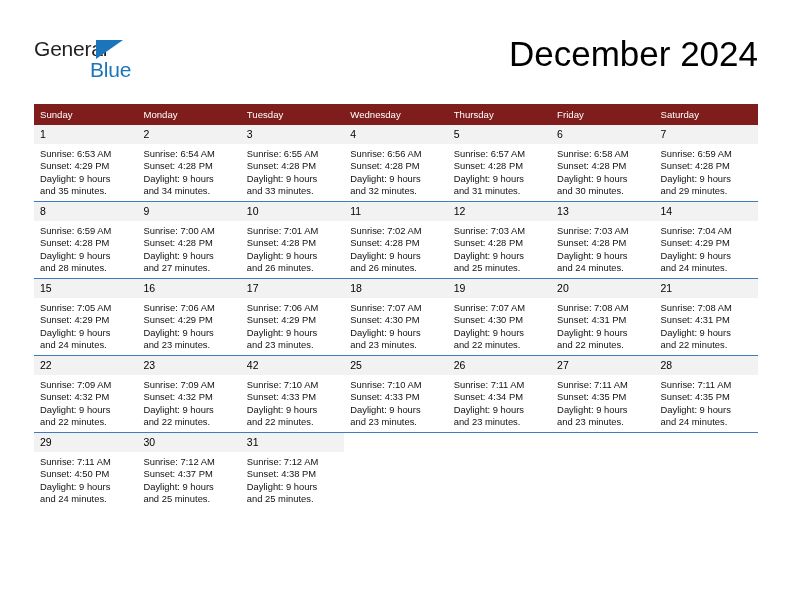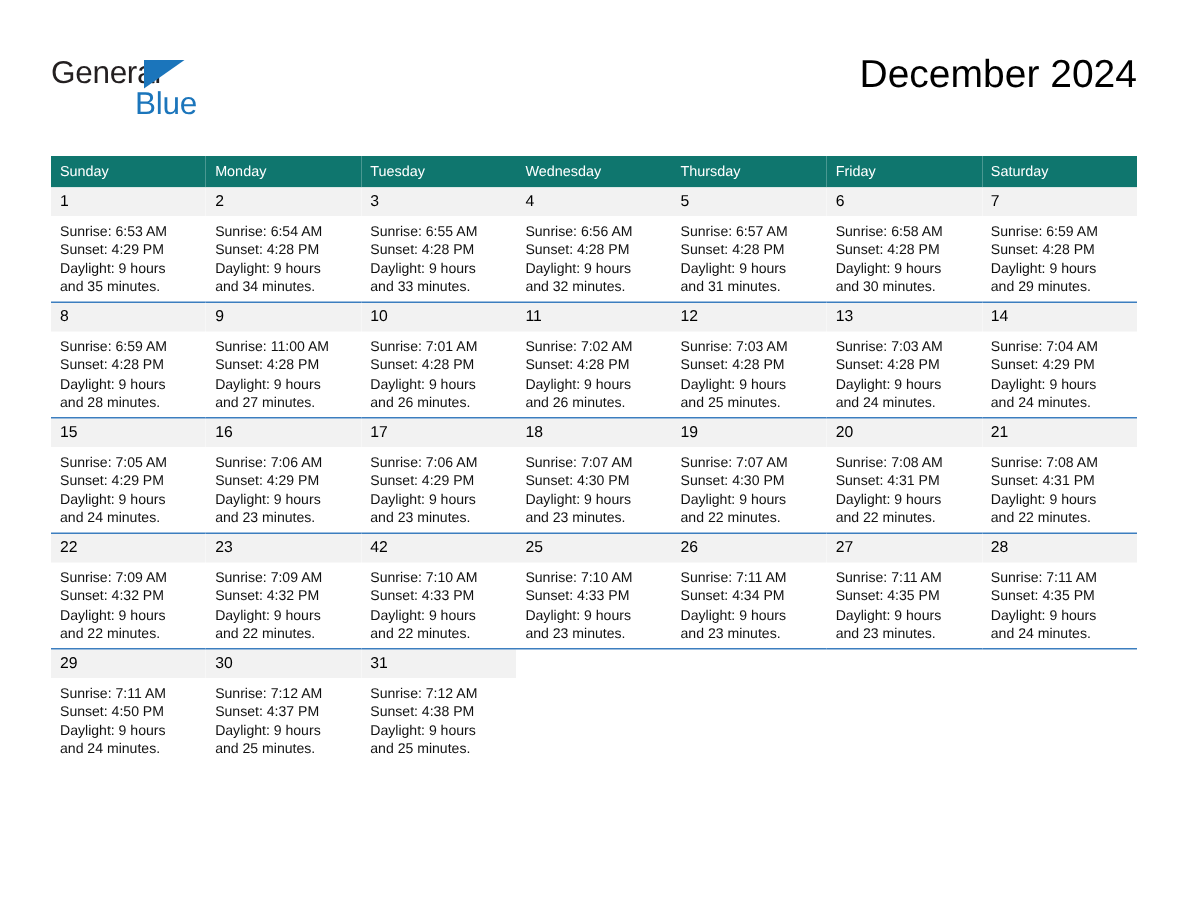--- a/index.html
+++ b/index.html
@@ -62,21 +62,21 @@
     font-size: 21px;
     letter-spacing: -0.2px;
     color: #1b75bb;
     font-family: "Liberation Sans", sans-serif;
   }
 
   .title {
     position: absolute;
     right: 34px;
     top: 34px;
-    font-size: 26px;
+    font-size: 35px;
     color: #000000;
     text-align: right;
     white-space: nowrap;
   }
   .subtitle {
     position: absolute;
     right: 34px;
     top: 79px;
     font-size: 13.5px;
     color: #000000;
@@ -87,21 +87,21 @@
   
   .calendar {
     position: absolute;
     left: 34px;
     top: 104px;
     width: 724px;
     border-collapse: collapse;
     table-layout: fixed;
   }
   .calendar th {
-    background: #0f766e;
+    background: #7f1d1d;
     color: #ffffff;
     font-size: 9.6px;
     font-weight: normal;
     text-align: left;
     padding: 5px 0 5px 6px;
     height: 11px;
     border: none;
   }
   .calendar td {
     vertical-align: top;
@@ -236,21 +236,21 @@
           <div class="info">
             <div>Sunrise: 6:59 AM</div>
             <div>Sunset: 4:28 PM</div>
             <div>Daylight: 9 hours</div>
             <div>and 28 minutes.</div>
           </div>
         </td>
         <td>
           <div class="daynum">9</div>
           <div class="info">
-            <div>Sunrise: 11:00 AM</div>
+            <div>Sunrise: 7:00 AM</div>
             <div>Sunset: 4:28 PM</div>
             <div>Daylight: 9 hours</div>
             <div>and 27 minutes.</div>
           </div>
         </td>
         <td>
           <div class="daynum">10</div>
           <div class="info">
             <div>Sunrise: 7:01 AM</div>
             <div>Sunset: 4:28 PM</div>

